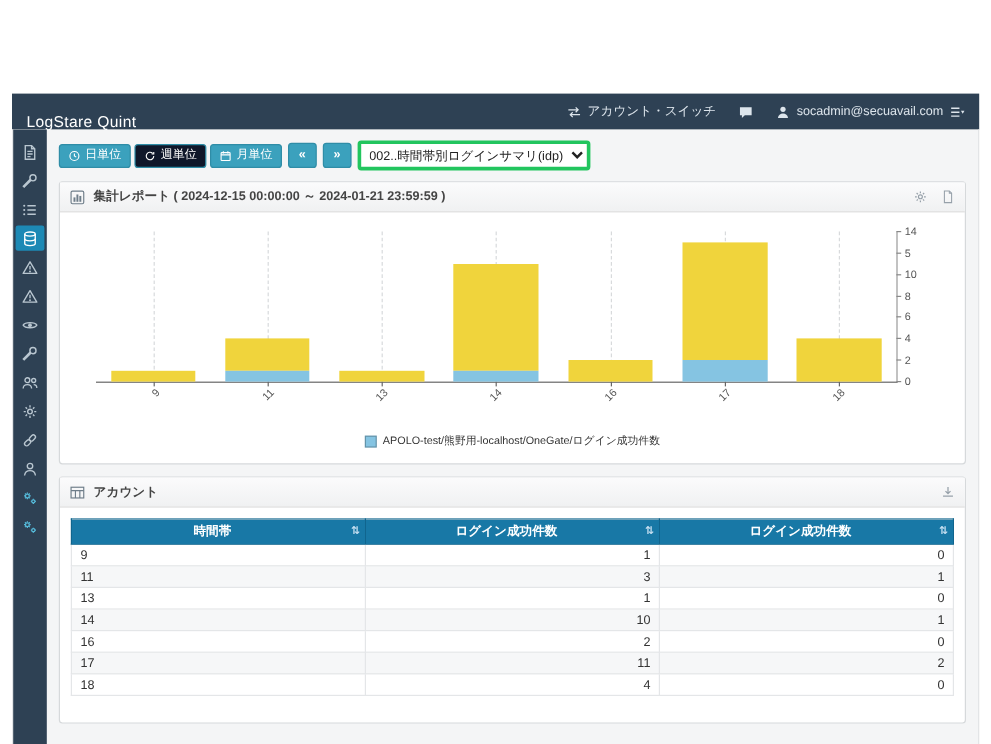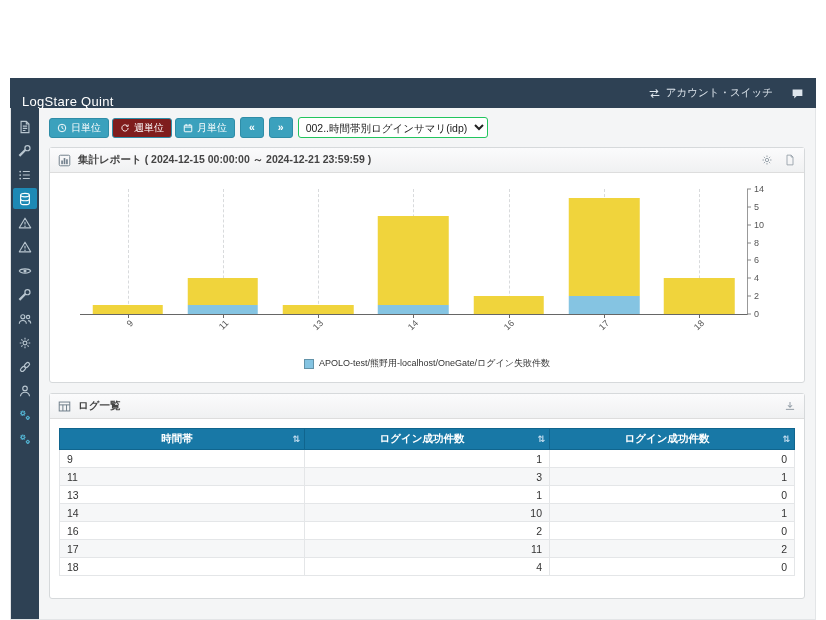--- a/index.html
+++ b/index.html
@@ -21,24 +21,24 @@
   .side-item.active { background:#1d89b5; color:#fff; }
   .side-item.accent { color:#55b9d8; }
 
   .content { flex:1; padding:9px 10px 10px; min-width:0; }
 
   
   .toolbar { display:flex; align-items:center; gap:5px; margin-bottom:9px; }
   .unit-group { display:flex; gap:3px; }
   .btn { display:inline-flex; align-items:center; gap:4px; background:#3ba1bd; color:#fff; border:1px solid #2f8da7; border-radius:3px; font-size:10px; padding:3px 7px; cursor:pointer; line-height:1.2; font-family:inherit; }
   .btn svg { width:10px; height:10px; display:block; }
-  .btn.active { background:#7f1d1d; }
+  .btn.active { background:#0f172a; }
   .nav-btn { font-weight:bold; padding:3px 8px; font-size:10.5px; }
   .date-input { width:150px; text-align:center; font-size:10.5px; padding:3.5px 4px; border:1px solid #b5bbc0; border-radius:3px; color:#333; background:#fff; font-family:inherit; }
-  .report-select { font-size:10.5px; padding:2.5px 3px; border:1px solid #22c55e; border-radius:3px; background:#fff; color:#222; max-width:210px; font-family:inherit; }
+  .report-select { font-size:10.5px; padding:2.5px 3px; border:3px solid #22c55e; border-radius:3px; background:#fff; color:#222; max-width:210px; font-family:inherit; }
 
   
   .panel { background:#fff; border:1px solid #d6d9db; border-radius:3px; margin-bottom:10px; }
   .panel-header { display:flex; align-items:center; gap:7px; padding:5px 8px; background:linear-gradient(#fbfbfc,#f0f1f2); border-bottom:1px solid #ddd; font-size:10.5px; font-weight:bold; color:#444; }
   .ph-icon { color:#6f7e8a; display:flex; }
   .ph-icon svg { width:13px; height:13px; display:block; }
   .ph-actions { margin-left:auto; display:flex; gap:11px; color:#97a1aa; align-items:center; }
   .ph-actions svg { width:12px; height:12px; display:block; cursor:pointer; }
 
   
@@ -79,20 +79,35 @@
               <path d="M14 10.5H4M6.5 8L4 10.5 6.5 13"></path>
             </svg>
         </span>
         <span>アカウント・スイッチ</span>
       </span>
       <span class="hr-item">
         <svg viewBox="0 0 16 16" fill="currentColor">
             <path d="M2 3h12v8H7l-3 3v-3H2z"></path>
           </svg>
       </span>
+      <span class="hr-item">
+        <span>
+          <svg viewBox="0 0 16 16" fill="currentColor">
+              <circle cx="8" cy="5" r="2.7"></circle>
+              <path d="M2.8 14c.4-3 2.4-4.6 5.2-4.6s4.8 1.6 5.2 4.6z"></path>
+            </svg>
+        </span>
+        <span>socadmin@secuavail.com</span>
+        <span>
+          <svg viewBox="0 0 16 16" fill="none" stroke="currentColor" stroke-width="1.4">
+              <path d="M2 4h8.5M2 8h8.5M2 12h8.5"></path>
+              <path d="M12 6.5l1.9 3 1.8-3z" fill="currentColor" stroke="none"></path>
+            </svg>
+        </span>
+      </span>
     </div>
   </div>
 
   <div class="app-body">
 
     <nav class="sidebar">
         <div class="side-item">
           <svg viewBox="0 0 16 16" fill="none" stroke="currentColor" stroke-width="1.3">
             <path d="M3.5 1.5h6l3 3v10h-9z"></path>
             <path d="M9.5 1.5v3h3"></path>
@@ -231,21 +246,21 @@
       <div class="panel">
         <div class="panel-header">
           <span class="ph-icon">
             <svg viewBox="0 0 16 16">
                 <rect x="1.5" y="1.5" width="13" height="13" rx="1.5" fill="none" stroke="currentColor" stroke-width="1.2"></rect>
                 <rect x="4" y="8" width="2" height="4.5" fill="currentColor"></rect>
                 <rect x="7" y="5" width="2" height="7.5" fill="currentColor"></rect>
                 <rect x="10" y="6.5" width="2" height="6" fill="currentColor"></rect>
               </svg>
           </span>
-          <span>集計レポート ( 2024-12-15 00:00:00 ～ 2024-12-21 23:59:59 )</span>
+          <span>集計レポート ( 2024-12-15 00:00:00 ～ 2024-01-21 23:59:59 )</span>
           <span class="ph-actions">
             <span>
               <svg viewBox="0 0 16 16" fill="none" stroke="currentColor" stroke-width="1.3">
                   <circle cx="8" cy="8" r="2.2"></circle>
                   <path d="M8 2v2M8 12v2M2 8h2M12 8h2M3.8 3.8l1.4 1.4M10.8 10.8l1.4 1.4M12.2 3.8l-1.4 1.4M5.2 10.8l-1.4 1.4"></path>
                 </svg>
             </span>
             <span>
               <svg viewBox="0 0 16 16" fill="none" stroke="currentColor" stroke-width="1.2">
                   <path d="M4 1.5h5.5L12 4v10.5H4z"></path>
@@ -329,34 +344,34 @@
               <div class="ylabel" style="bottom: 71.4286%;">10</div>
               <div class="ytick" style="bottom: 85.7143%;"></div>
               <div class="ylabel" style="bottom: 85.7143%;">5</div>
               <div class="ytick" style="bottom: 100%;"></div>
               <div class="ylabel" style="bottom: 100%;">14</div>
             </div>
         </div>
         <div class="legend">
             <div class="legend-item">
               <span class="swatch" style="background: rgb(133, 196, 226);"></span>
-              <span>APOLO-test/熊野用-localhost/OneGate/ログイン失敗件数</span>
+              <span>APOLO-test/熊野用-localhost/OneGate/ログイン成功件数</span>
             </div>
           </div>
       </div>
 
       <div class="panel">
         <div class="panel-header">
           <span class="ph-icon">
             <svg viewBox="0 0 16 16" fill="none" stroke="currentColor" stroke-width="1.2">
                 <rect x="1.5" y="2.5" width="13" height="11"></rect>
                 <path d="M1.5 6h13M6 6v7.5M10.5 6v7.5"></path>
               </svg>
           </span>
-          <span>ログ一覧</span>
+          <span>アカウント</span>
           <span class="ph-actions">
             <span>
               <svg viewBox="0 0 16 16" fill="none" stroke="currentColor" stroke-width="1.4">
                   <path d="M8 2.5v7M5.2 7l2.8 2.8L10.8 7"></path>
                   <path d="M2.5 12.5h11"></path>
                 </svg>
             </span>
           </span>
         </div>
         <table class="log-table">

